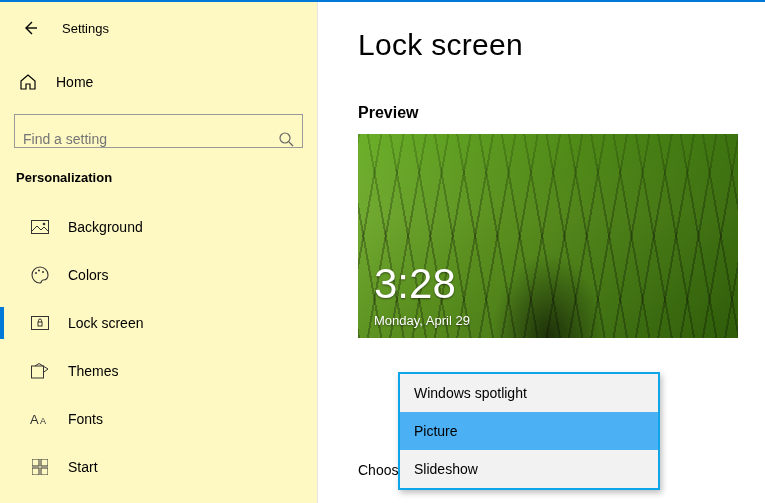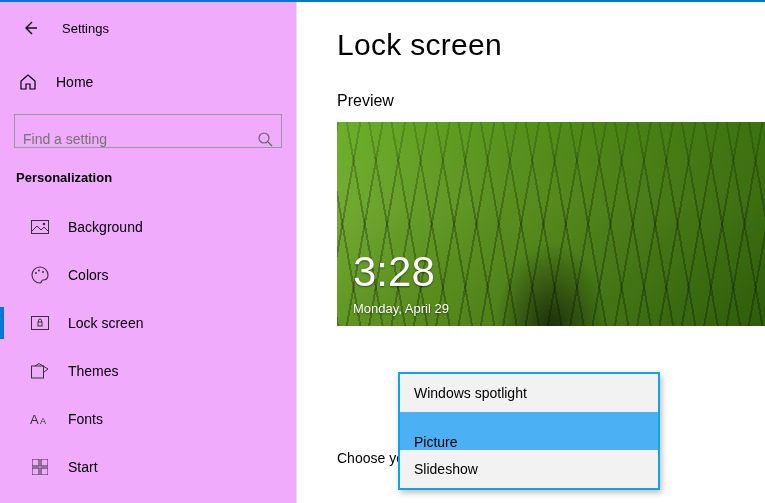--- a/index.html
+++ b/index.html
@@ -1,49 +1,49 @@
 <!DOCTYPE html>
 <html><head>
 <meta charset="utf-8">
 <style>
 * { margin: 0; padding: 0; box-sizing: border-box; font-family: "Segoe UI", sans-serif; }
 body { width: 765px; height: 503px; background: #fff; overflow: hidden; position: relative; }
 .topbar { height: 2px; background: #0078d7; position: absolute; top: 0; left: 0; right: 0; }
 .app { display: flex; height: 100%; }
-.sidebar { width: 318px; background: #f0abfc; border-right: 1px solid #e5e5e5; padding-top: 8px; }
+.sidebar { width: 318px; background: #fef9c3; border-right: 1px solid #e5e5e5; padding-top: 8px; }
 .header-row { display: flex; align-items: center; height: 40px; padding-left: 18px; }
 .back-btn { width: 24px; height: 24px; display: flex; align-items: center; justify-content: center; cursor: pointer; }
 .header-title { margin-left: 20px; font-size: 13px; color: #000; }
 .home-row { display: flex; align-items: center; height: 44px; padding-left: 18px; margin-top: 12px; cursor: pointer; }
 .home-row .icon { width: 20px; display: flex; justify-content: center; }
 .home-label { margin-left: 18px; font-size: 14px; color: #000; }
 .search-box { margin: 10px 14px 0 14px; height: 34px; border: 1px solid #999; display: flex; align-items: flex-end; padding: 0 8px; }
 .search-input { flex: 1; border: none; outline: none; font-size: 14px; color: #666; background: transparent; }
 .search-icon { color: #666; }
 .section-label { font-size: 13px; font-weight: 600; color: #000; padding: 22px 0 8px 16px; }
 .nav { margin-top: 10px; }
 .nav-item { display: flex; align-items: center; height: 48px; padding-left: 30px; cursor: pointer; position: relative; }
 .nav-item.active::before { content: ""; position: absolute; left: 0; top: 8px; bottom: 8px; width: 4px; background: #0078d7; }
 .nav-item .icon { width: 20px; display: flex; justify-content: center; color: #333; }
 .nav-label { margin-left: 18px; font-size: 14px; color: #000; }
 .main { flex: 1; padding: 28px 0 0 40px; position: relative; }
 .page-title { font-size: 30px; font-weight: 400; color: #000; letter-spacing: 0.3px; }
-.preview-label { font-size: 16px; color: #000; margin-top: 30px; }
-.preview-box { width: 428px; height: 204px; margin-top: 12px; background: linear-gradient(135deg, #7db83a 0%, #5a8f1f 40%, #2e5c0a 100%); position: relative; overflow: hidden; }
+.preview-label { font-size: 16px; color: #000; margin-top: 42px; font-weight: bold; }
+.preview-box { width: 380px; height: 204px; margin-top: 12px; background: linear-gradient(135deg, #7db83a 0%, #5a8f1f 40%, #2e5c0a 100%); position: relative; overflow: hidden; }
 .preview-box::after { content: ""; position: absolute; inset: 0; background:
   radial-gradient(ellipse 80px 120px at 50% 100%, rgba(0,0,0,0.6), transparent 70%),
   linear-gradient(to bottom, rgba(180,230,100,0.5), transparent 40%),
   repeating-linear-gradient(80deg, rgba(0,0,0,0.25) 0 2px, transparent 2px 22px),
   repeating-linear-gradient(100deg, rgba(0,0,0,0.25) 0 2px, transparent 2px 22px);
   mix-blend-mode: multiply; }
 .preview-time { position: absolute; left: 16px; bottom: 30px; color: #fff; font-size: 42px; font-weight: 300; z-index: 2; text-shadow: 0 1px 2px rgba(0,0,0,0.5); }
 .preview-date { position: absolute; left: 16px; bottom: 10px; color: #fff; font-size: 13px; z-index: 2; text-shadow: 0 1px 2px rgba(0,0,0,0.5); }
 .dropdown { position: absolute; left: 398px; top: 372px; width: 262px; background: #f2f2f2; border: 2px solid #0ea5e9; box-shadow: 2px 3px 6px rgba(0,0,0,0.25); z-index: 5; }
 .dropdown-item { height: 38px; display: flex; align-items: center; padding-left: 14px; font-size: 14px; color: #000; cursor: pointer; }
-.dropdown-item.selected { background: #4cb0f5; align-items: flex-end; }
+.dropdown-item.selected { background: #4cb0f5; }
 .choose-label { font-size: 14px; color: #000; margin-top: 124px; }
 svg { display: block; }
 </style>
 </head>
 <body>
 
 <div class="topbar"></div>
 <div class="app">
   <div class="sidebar">
     <div class="header-row">

